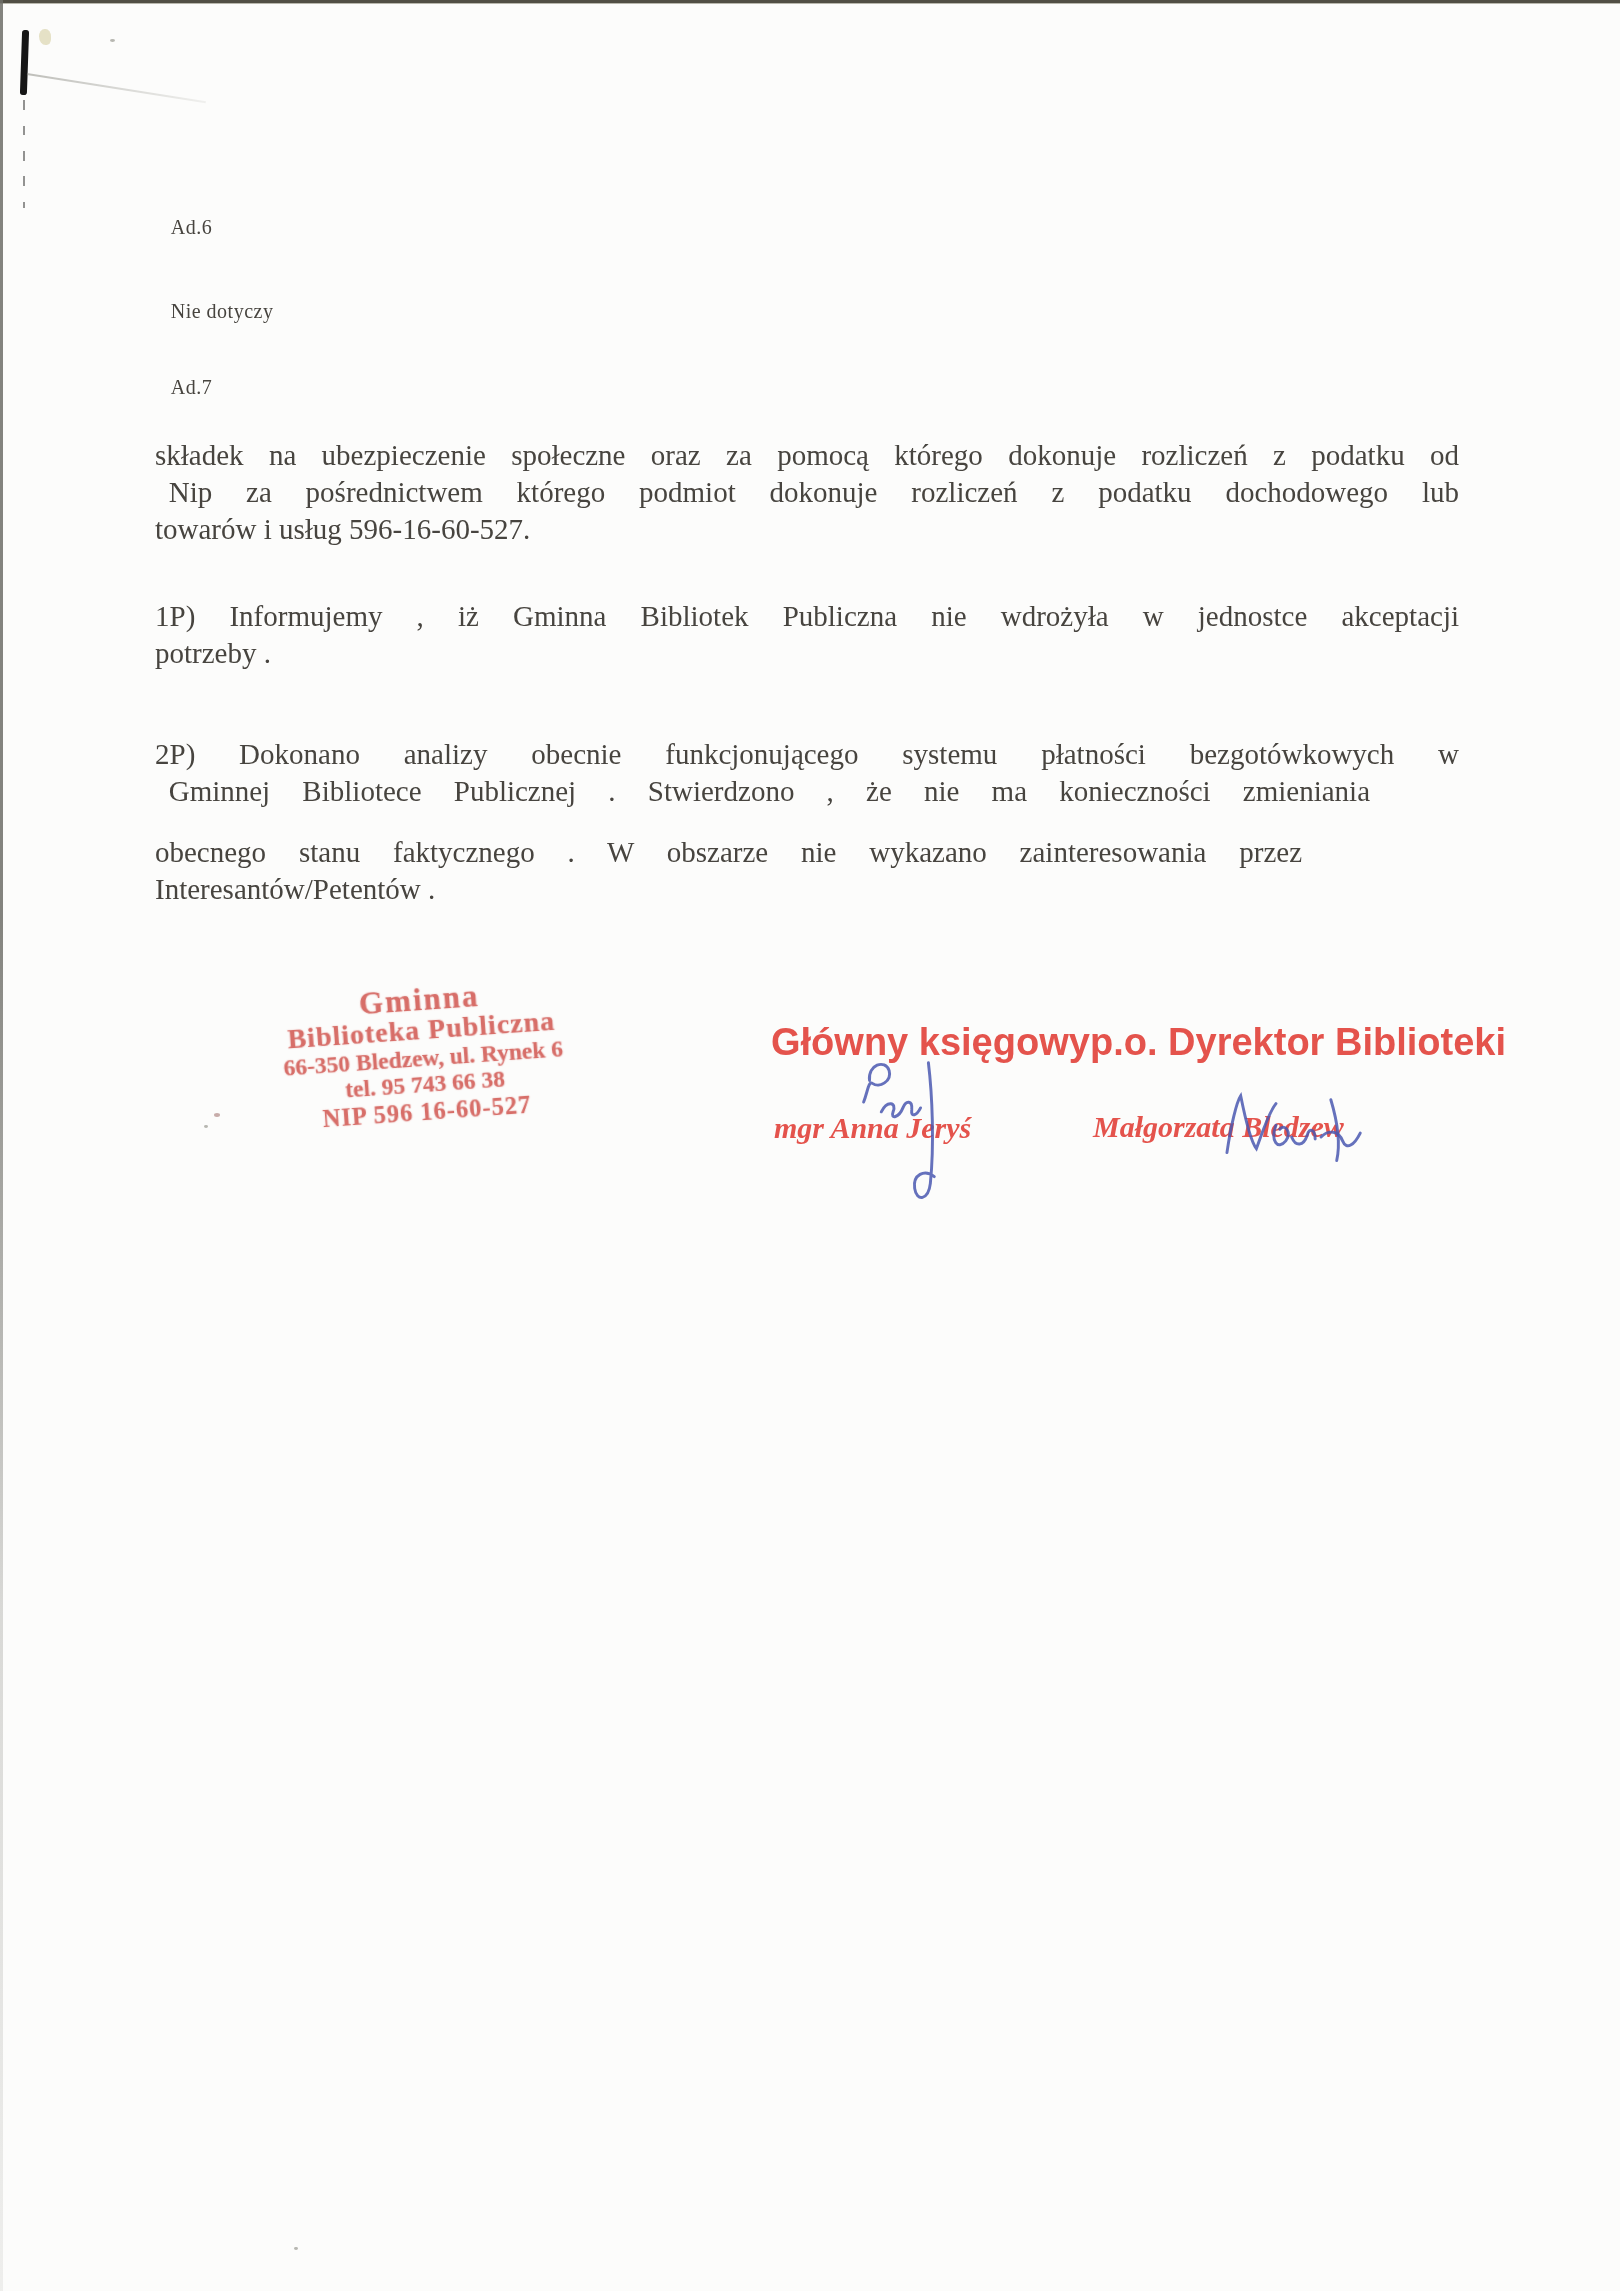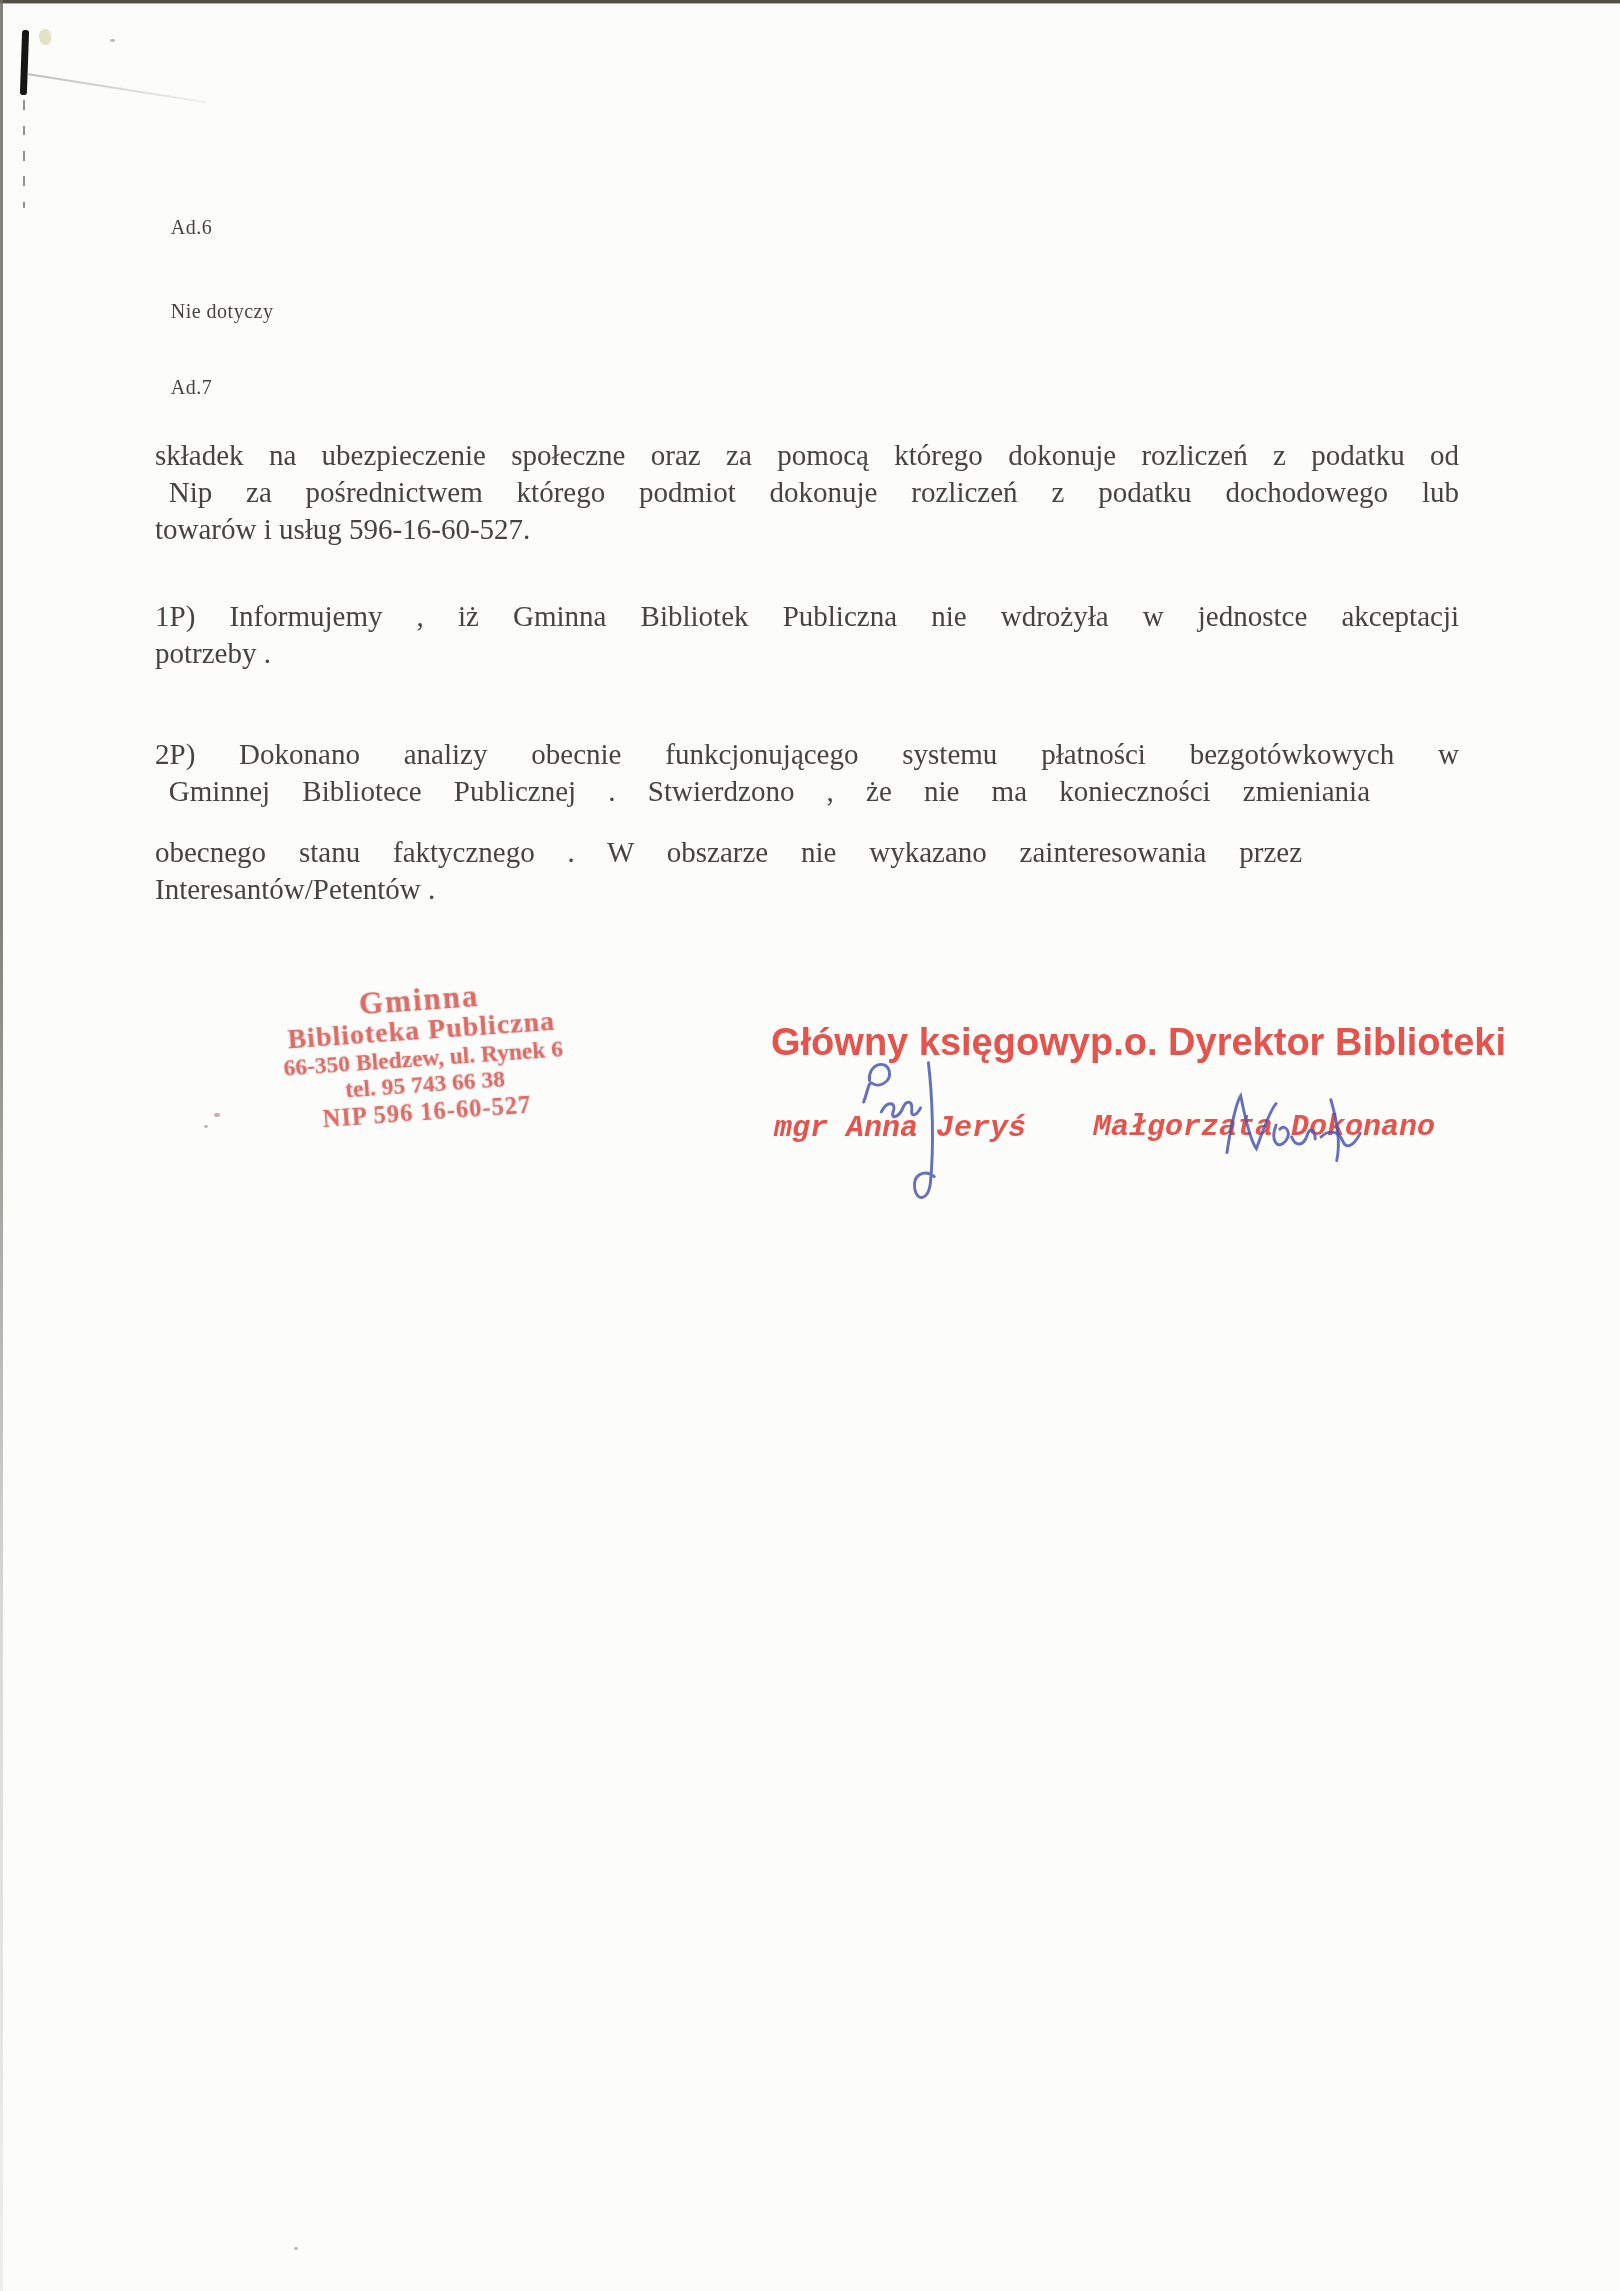--- a/index.html
+++ b/index.html
@@ -74,21 +74,21 @@
   .stamp .st3 { font-size: 23.5px; font-weight: bold; line-height: 27.4px; }
   .stamp .st4 { font-size: 23.5px; line-height: 25.5px; }
   .stamp .st5 { font-size: 24.5px; letter-spacing: 1px; line-height: 27.4px; }
 
   
   .sig-title {
     position: absolute; font-family: "Liberation Sans", sans-serif;
     font-weight: bold; font-size: 38px; color: #e4534c; white-space: nowrap;
   }
   .sig-name {
-    position: absolute; font-family: Liberation Mono, monospace;
+    position: absolute; font-family: Liberation Serif, serif;
     font-weight: bold; font-style: italic; font-size: 30px; color: #e4534c; white-space: nowrap;
   }
   .sig-title.accountant { left: 771px; top: 1021px; }
   .sig-name.accountant  { left: 774px; top: 1111px; }
   .sig-title.director   { left: 1090px; top: 1021px; }
   .sig-name.director    { left: 1093px; top: 1110px; }
 
   
   .ink { position: absolute; }
   .ink path { fill: none; stroke: #4a58b0; stroke-width: 3; stroke-linecap: round; opacity: 0.85; }
@@ -137,21 +137,21 @@
     <div class="st1">Gminna</div>
     <div class="st2">Biblioteka Publiczna</div>
     <div class="st3">66-350 Bledzew, ul. Rynek 6</div>
     <div class="st4">tel. 95 743 66 38</div>
     <div class="st5">NIP 596 16-60-527</div>
   </div>
 
   <div class="sig-title accountant">Główny księgowy</div>
   <div class="sig-name accountant">mgr Anna Jeryś</div>
   <div class="sig-title director">p.o. Dyrektor Biblioteki</div>
-  <div class="sig-name director">Małgorzata Dokonano</div>
+  <div class="sig-name director">Małgorzata Bledzew</div>
 
   <svg class="ink anna" width="118" height="157" viewBox="0 0 120 160">
     <path d="M32,30 C30,14 48,8 52,20 C55,31 42,38 35,33 C31,30 30,42 26,52"></path>
     <path d="M44,62 C50,50 60,52 56,62 C53,70 62,68 66,58 C69,50 76,50 75,60 C74,68 80,66 84,58"></path>
     <path d="M92,12 C96,45 98,95 94,135 C92,152 80,154 78,140 C76,126 88,120 98,128"></path>
   </svg>
 
   <svg class="ink malg" width="167" height="98" viewBox="0 0 170 100">
     <path d="M12,68 C16,40 22,16 26,10 C30,30 36,56 42,64 C48,48 54,28 62,18"></path>
     <path d="M62,40 C56,56 64,66 72,56 C78,48 72,38 66,44"></path>

